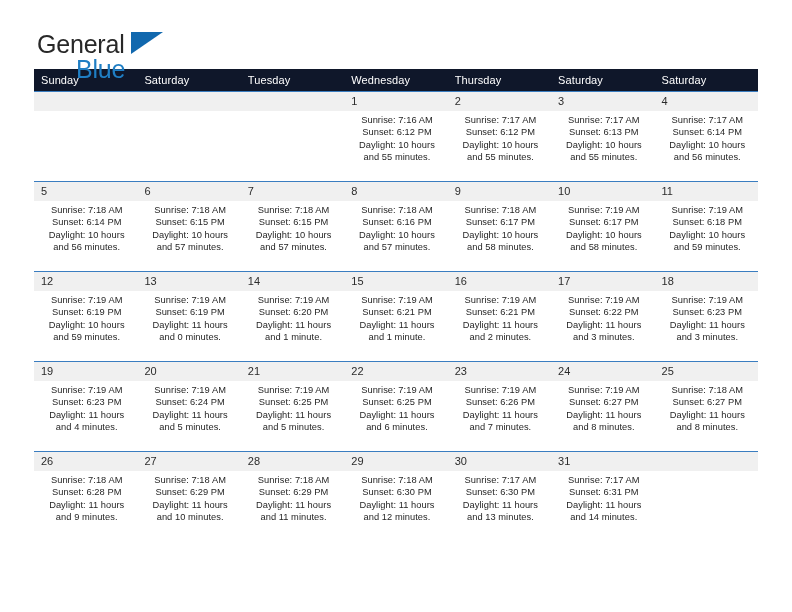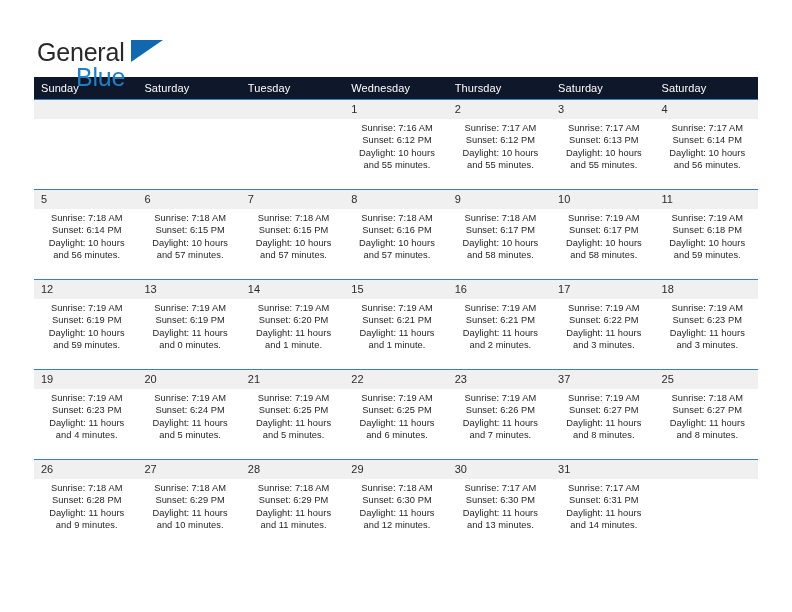--- a/index.html
+++ b/index.html
@@ -18,22 +18,22 @@
     width: 792px;
     height: 612px;
     padding: 0 34px;
   }
 
   
   .header {
     display: flex;
     align-items: flex-start;
     justify-content: space-between;
-    padding-top: 36px;
-    height: 76px;
+    padding-top: 28px;
+    height: 68px;
     text-decoration: underline;
   }
 
   .brand {
     position: relative;
     width: 180px;
     height: 56px;
   }
   .brand-general {
     position: absolute;
@@ -437,21 +437,21 @@
               <div class="details">
                 <div>Sunrise: 7:19 AM</div>
                 <div>Sunset: 6:26 PM</div>
                 <div>Daylight: 11 hours</div>
                 <div>and 7 minutes.</div>
               </div>
             </div>
           </td>
           <td>
             <div class="cell-inner">
-              <div class="daynum">37</div>
+              <div class="daynum">24</div>
               <div class="details">
                 <div>Sunrise: 7:19 AM</div>
                 <div>Sunset: 6:27 PM</div>
                 <div>Daylight: 11 hours</div>
                 <div>and 8 minutes.</div>
               </div>
             </div>
           </td>
           <td>
             <div class="cell-inner">

